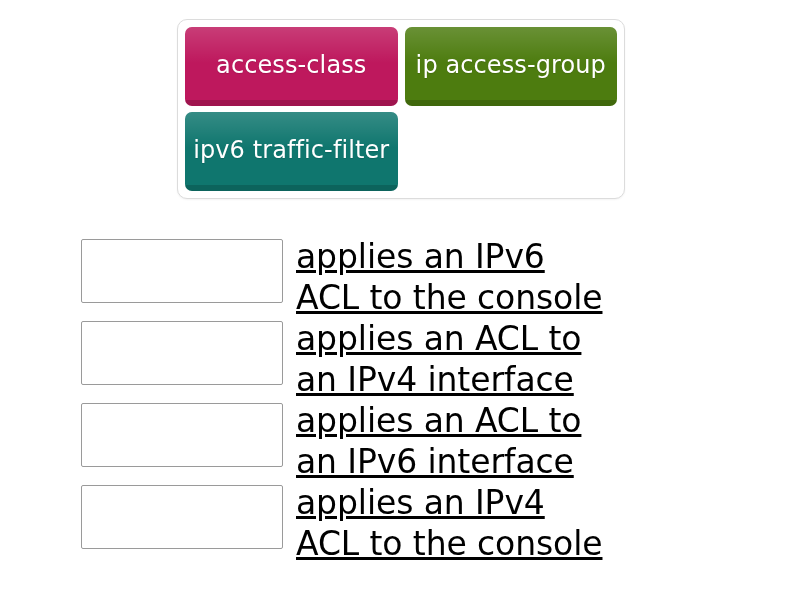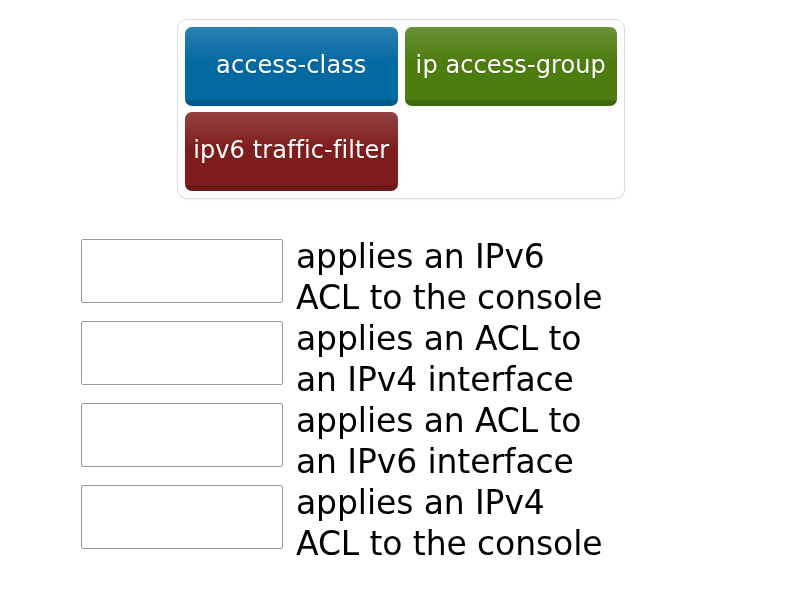--- a/index.html
+++ b/index.html
@@ -67,31 +67,32 @@
     content: "";
     position: absolute;
     left: 0; right: 0; bottom: 0;
     height: 6px;
     background: rgba(0,0,0,0.16);
     pointer-events: none;
     border-radius: 0 0 7px 7px;
   }
   .tile-label { position: relative; z-index: 2; }
 
-  .tile-blue   { background: #0369a1; align-items: center; }
+  .tile-blue   { background: #be185d; align-items: center; }
   .tile-red    { background: #d4213b; }
   .tile-orange { background: #4d7c0f; }
-  .tile-green  { background: #7f1d1d; }
+  .tile-green  { background: #0f766e; }
 
   
   #match-list {
     position: absolute;
     left: 81px;
     top: 236px;
     width: 660px;
+    text-decoration: underline;
   }
   .match-row {
     display: flex;
     align-items: flex-start;
     height: 82px;
   }
   .drop-zone {
     width: 202px;
     height: 64px;
     box-sizing: border-box;

